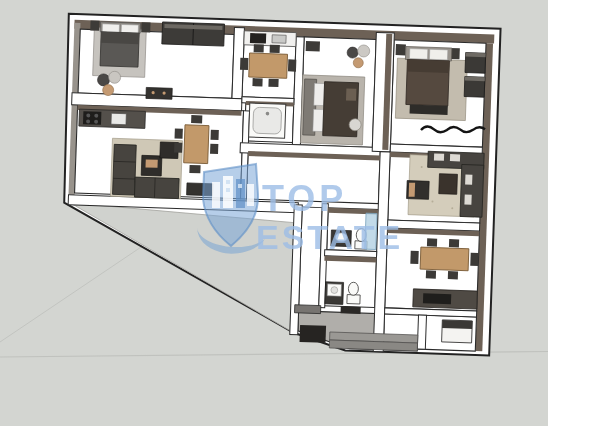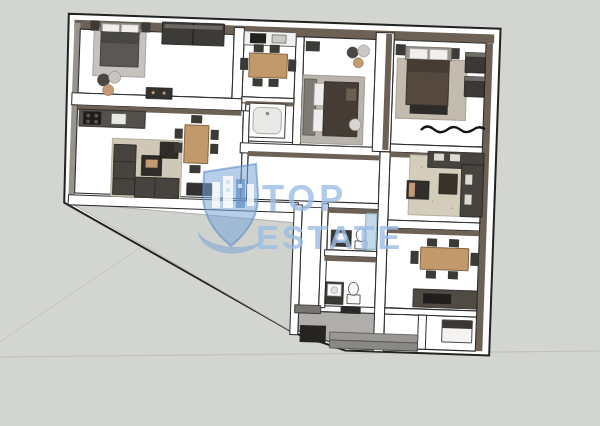--- a/index.html
+++ b/index.html
@@ -1,16 +1,16 @@
 <!DOCTYPE html>
 <html><head>
 <meta charset="utf-8">
 <style>
   html,body{margin:0;padding:0;background:#ffffff;}
-  .stage{position:relative;width:600px;height:426px;overflow:hidden;background:#d3d5d1;
+  .stage{position:relative;width:548px;height:426px;overflow:hidden;background:#d3d5d1;
          font-family:"Liberation Sans", sans-serif;}
   svg{display:block;}
   .wm-text{font-family:"Liberation Sans", sans-serif;font-weight:bold;}
 </style>
 </head>
 <body>
 
 <div class="stage">
 <svg width="600" height="426" viewBox="0 0 600 426" xmlns="http://www.w3.org/2000/svg">
 

